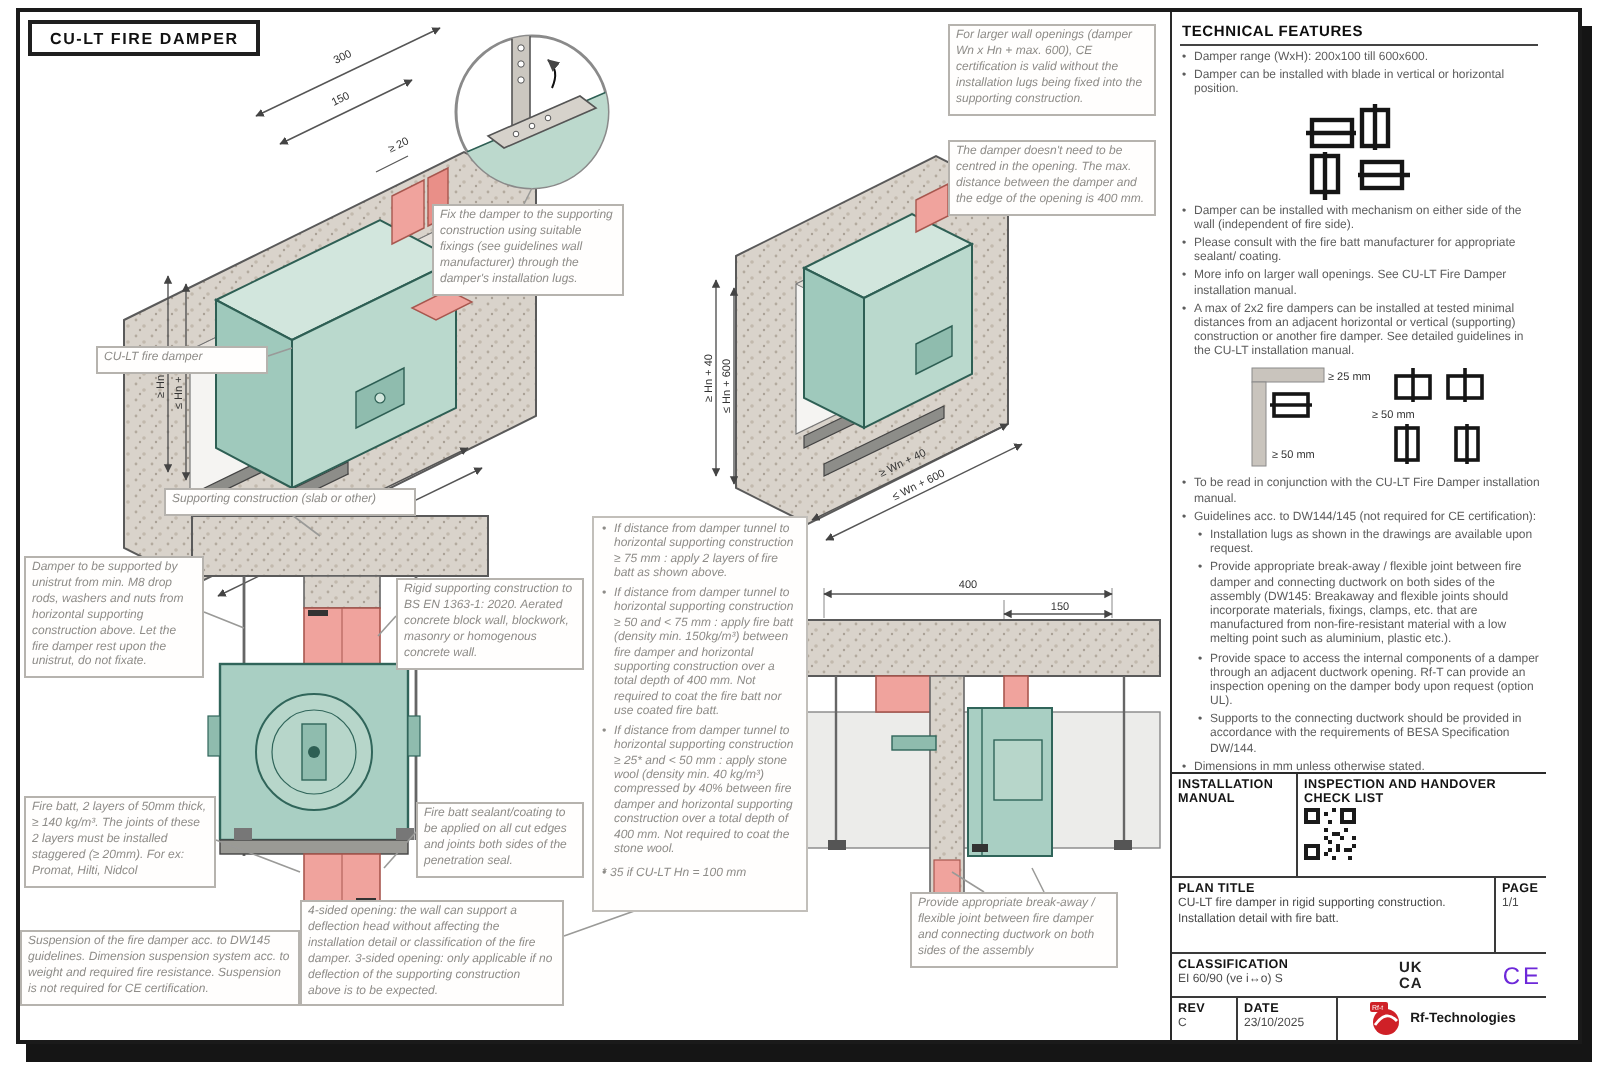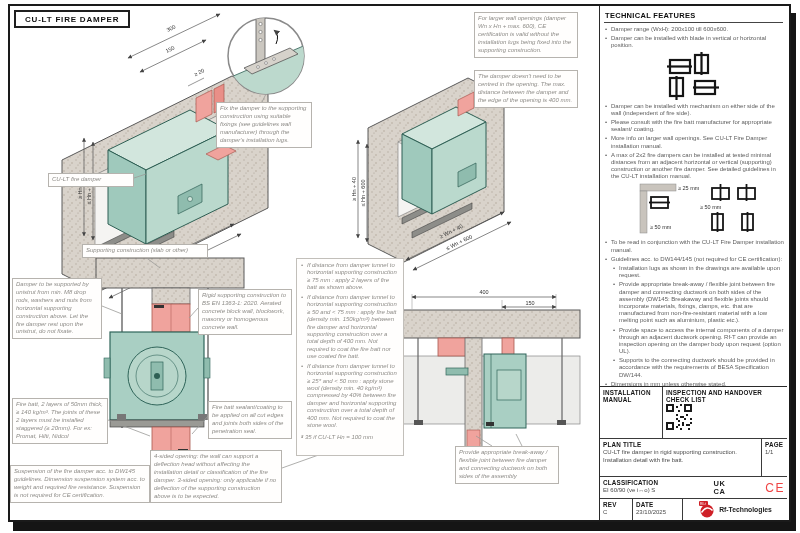--- a/index.html
+++ b/index.html
@@ -27,21 +27,21 @@
     position:absolute; background:#fffefd; border:1px solid #c2bfba;
     padding:3px 4px; font-size:6px; line-height:1.24; font-style:italic;
     color:#8e8c88; box-sizing:border-box;
   }
   .notesbox ul { margin:0; padding:0; list-style:none; }
   .notesbox li { position:relative; padding-left:6px; margin-bottom:2px; }
   .notesbox li:before { content:"•"; position:absolute; left:0; }
   .notesbox .fn { margin-top:4px; padding-left:0; }
   
   .panel {
-    position:absolute; right:2px; top:0; width:188px; height:100%;
+    position:absolute; right:16px; top:0; width:188px; height:100%;
     border-left:1.5px solid #2a2a2a; background:#fff; box-sizing:border-box;
   }
   .panel h1 {
     margin:5px 5px 2px 5px; font-size:7.5px; color:#0d0d0d;
     letter-spacing:0.3px;
   }
   .panel .rule { border:0; border-top:1px solid #444; margin:0 4px 3px 4px; }
   ul.tb { margin:0 3px 0 5px; padding:0; list-style:none; font-size:6px; line-height:1.2; color:#5c5c5c; }
   ul.tb > li { position:relative; padding-left:6px; margin-bottom:2px; }
   ul.tb > li:before { content:"•"; position:absolute; left:0; color:#5c5c5c; }
@@ -54,21 +54,21 @@
   }
   .trow { display:flex; border-bottom:1px solid #3a3a3a; box-sizing:border-box; }
   .trow:last-child { border-bottom:0; }
   .tcell { box-sizing:border-box; padding:2px 3px; }
   .tcell + .tcell { border-left:1px solid #3a3a3a; }
   .lab { font-weight:bold; font-size:6.3px; color:#141414; letter-spacing:0.2px; display:block; margin-bottom:1px; }
   .val { font-size:6px; color:#4a4a4a; line-height:1.3; }
   .marks { display:flex; align-items:center; gap:20px; justify-content:flex-end; padding-right:2px; }
   .ukca { font-weight:bold; font-size:7.5px; line-height:0.95; color:#222; letter-spacing:0.5px; }
   .markbar { width:1px; height:14px; background:#999; }
-  .ce { font-size:12px; color:#ef4444; letter-spacing:1.5px; }
+  .ce { font-size:12px; color:#6d28d9; letter-spacing:1.5px; }
   .brandcell { display:flex; align-items:center; gap:3px; justify-content:center; }
   .brandtext { font-weight:bold; font-size:6.8px; color:#1a1a1a; }
 </style>
 </head>
 <body>
 
 <div class="sheet">
 
   <svg class="art" width="617" height="512" viewBox="0 0 617 512">
     <defs>

